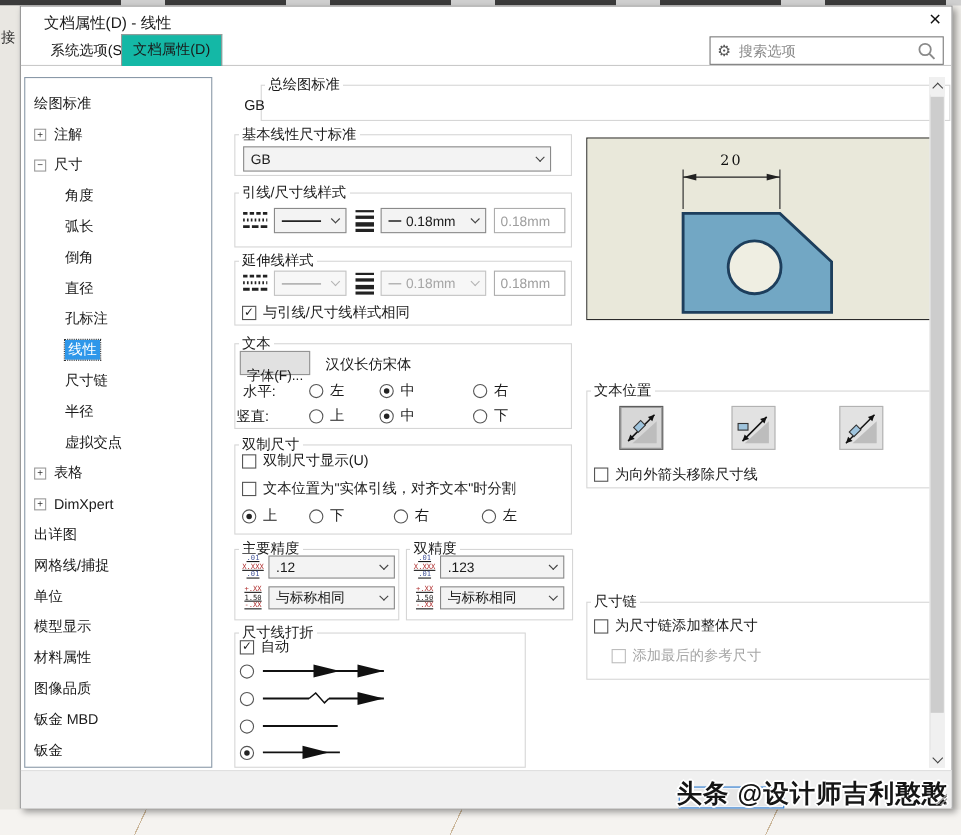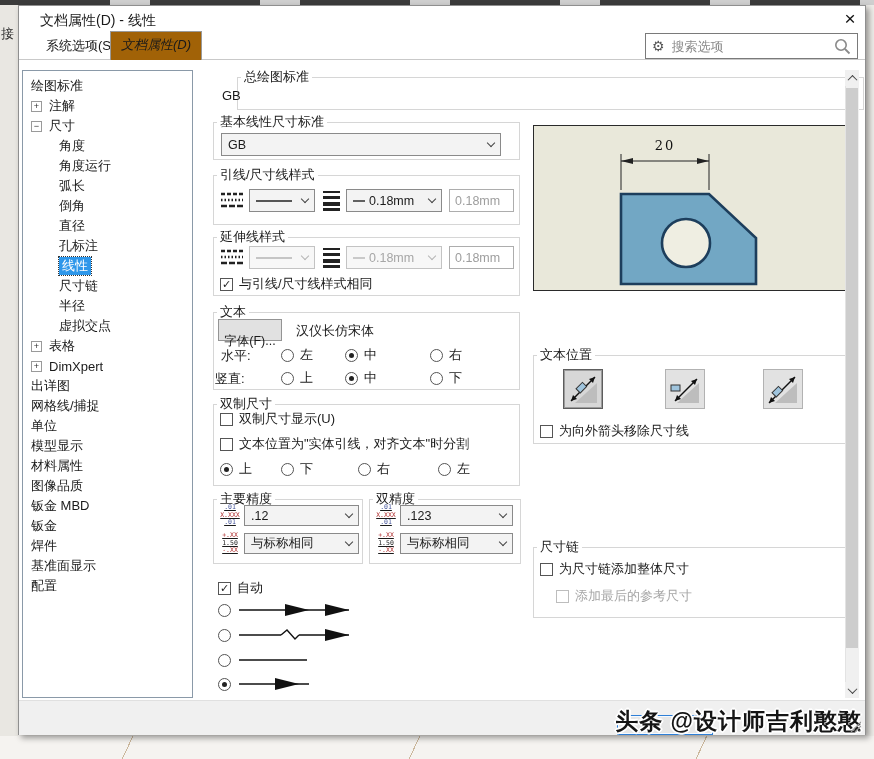--- a/index.html
+++ b/index.html
@@ -23,36 +23,36 @@
   
   .dialog { left:18px; top:5px; width:848px; height:730px; background:#ffffff;
     border:1px solid #8f8f8f; box-shadow:3px 3px 6px rgba(0,0,0,0.38); }
   .title { left:40px; top:12px; font-size:14px; white-space:nowrap; }
   .close-btn { left:838px; top:8px; width:24px; height:24px; font-size:19px; line-height:22px;
     text-align:center; color:#111; cursor:default; }
 
   
   .tab { top:33px; height:26px; padding:4px 10px 0 10px; white-space:nowrap; }
   .tab.inactive { left:36px; }
-  .tab.active { left:110px; top:31px; height:29px; background:#a16207; border:1px solid #9a9a9a;
-    border-bottom:none; z-index:3;font-style:italic; }
+  .tab.active { left:110px; top:31px; height:29px; background:#14b8a6; border:1px solid #9a9a9a;
+    border-bottom:none; z-index:3; }
   .tabline { left:19px; top:59px; width:846px; height:1px; background:#c9c9c9; }
 
   
   .search { left:645px; top:33px; width:213px; height:26px; border:1px solid #7a7a7a; background:#fff;
     display:flex; align-items:center; padding:0 6px; }
   .gear { font-size:14px; color:#555; margin-right:5px; }
   .search input { border:none; outline:none; flex:1; font-size:13px; font-family:inherit; color:#333; min-width:0; background:transparent; }
   .search input::placeholder { color:#8a8a8a; }
   .mag { margin-left:4px; }
 
   
   .tree { left:22px; top:70px; width:171px; height:628px; border:1px solid #8a99a8; background:#fff;
     padding-top:5px; overflow:hidden; }
-  .titem { height:20px; display:flex; align-items:center; padding-left:8px; white-space:nowrap; }
+  .titem { height:20px; display:flex; align-items:center; padding-left:8px; white-space:nowrap;margin-top:8px; }
   .titem.lvl1 { padding-left:36px; }
   .expander { width:11px; height:11px; border:1px solid #9a9a9a; background:#fff; color:#333;
     font-size:9px; line-height:9px; text-align:center; display:inline-block; margin-right:7px; flex:0 0 auto; }
   .sel-label { background:#2e97ea; color:#fff; outline:1px dotted #333; padding:0 3px; }
 
   
   .sb-track { left:845px; top:70px; width:14px; height:628px; background:#f0f0f0; border-left:1px solid #e3e3e3; }
   .sb-btn { left:845px; width:14px; height:16px; background:#f0f0f0; display:flex; align-items:center; justify-content:center; }
   .sb-up { top:70px; } .sb-down { top:682px; }
   .sb-thumb { left:846px; top:88px; width:12px; height:560px; background:#cdcdcd; }
@@ -150,23 +150,20 @@
     <div class="titem">
         <span class="expander">+</span>
         <span class="lbl">注解</span>
       </div>
     <div class="titem">
         <span class="expander">−</span>
         <span class="lbl">尺寸</span>
       </div>
     <div class="titem lvl1">
         <span class="lbl">角度</span>
-      </div>
-    <div class="titem lvl1">
-        <span class="lbl">角度运行</span>
       </div>
     <div class="titem lvl1">
         <span class="lbl">弧长</span>
       </div>
     <div class="titem lvl1">
         <span class="lbl">倒角</span>
       </div>
     <div class="titem lvl1">
         <span class="lbl">直径</span>
       </div>
@@ -400,20 +397,23 @@
   <div class="pic" style="left:373px;top:532px;">
     <div class="b2">+.XX</div>
       <div class="b3">1.50</div>
       <div class="b2">-.XX</div>
   </div>
   <div class="combo" style="left:400px;top:533px;width:113px;height:21px;">
     <span>与标称相同</span>
     <span class="chev small"></span>
   </div>
 
+  <fieldset class="grp" style="left:213px;top:566px;width:265px;height:132px;">
+    <legend>尺寸线打折</legend>
+  </fieldset>
   <div class="cbrow" style="left:218px;top:579px;">
     <span class="cbbox">✓</span>
     <span>自动</span>
   </div>
   <div class="rdrow" style="left:218px;top:602px;">
     <span class="rdo"></span>
     <svg width="118" height="16" viewBox="0 0 118 16">
       <line x1="2" y1="8" x2="112" y2="8" stroke="#111" stroke-width="1.6"></line>
       <polygon points="72,8 48,2 48,14" fill="#111"></polygon>
       <polygon points="112,8 88,2 88,14" fill="#111"></polygon>

